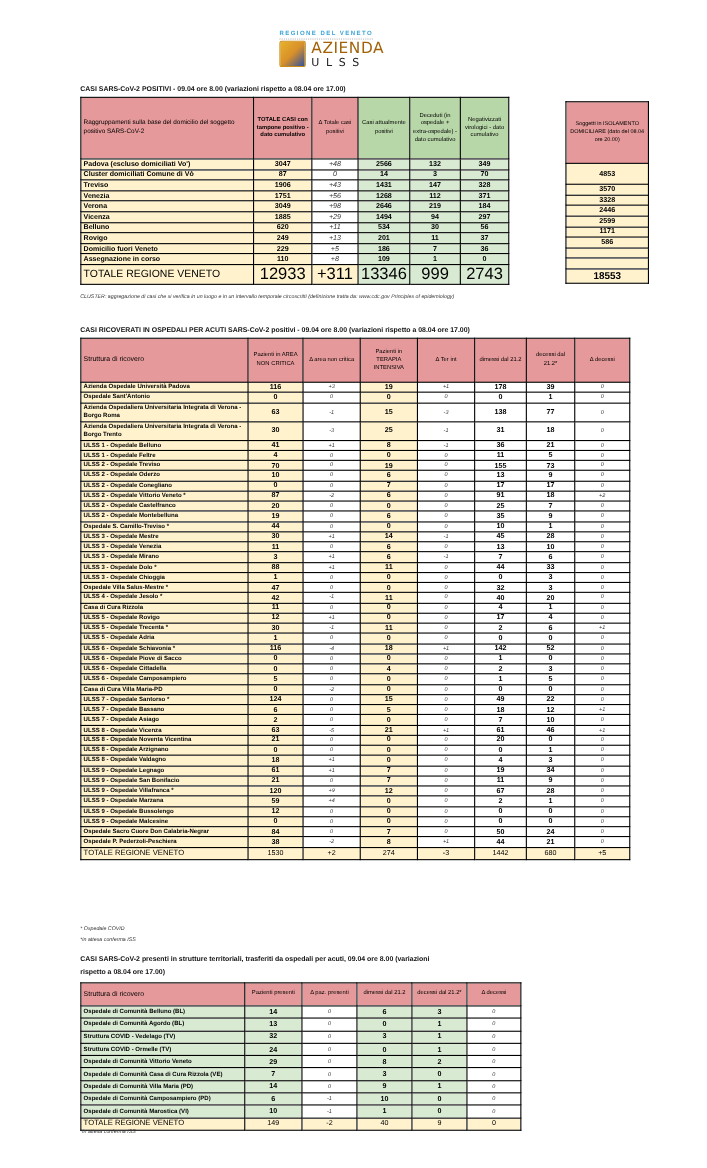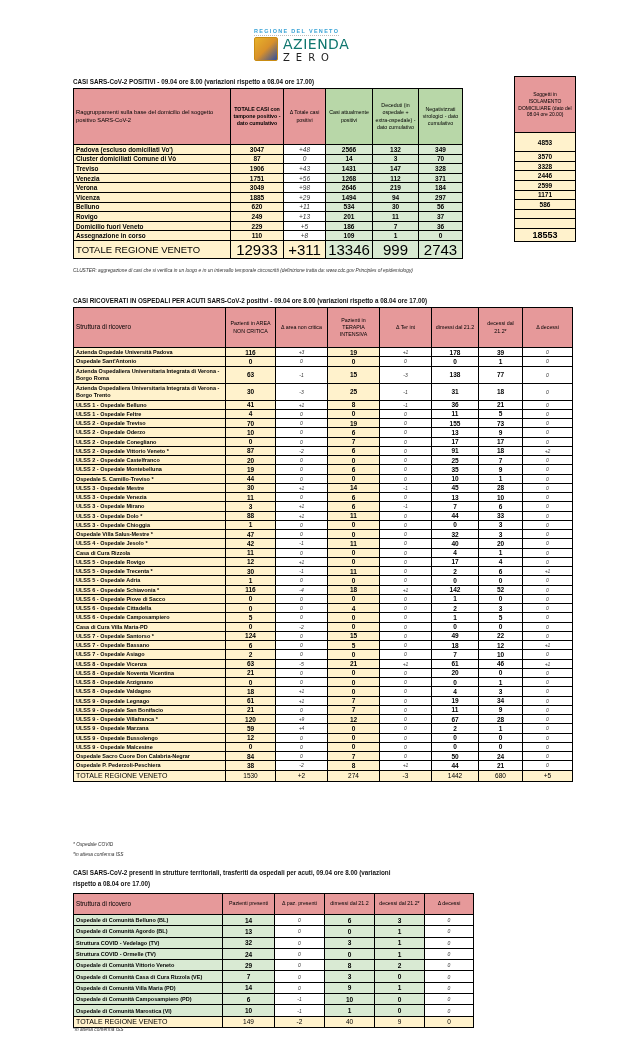--- a/index.html
+++ b/index.html
@@ -1,20 +1,20 @@
 <!DOCTYPE html>
 <html><head>
 <meta charset="utf-8">
 <style>
   * { box-sizing: border-box; margin: 0; padding: 0; }
   body { width: 643px; height: 1062px; background: #ffffff; font-family: "Liberation Sans", sans-serif; color: #000; position: relative; overflow: hidden; }
   .logo { position: absolute; left: 250px; top: 26px; width: 140px; height: 40px; }
   .logo .region { font-size: 5.5px; color: #3aa3d6; letter-spacing: 1.3px; font-weight: bold; position: absolute; left: 4px; top: 2px; border-bottom: 1px dotted #bbb; padding-bottom: 1px; }
   .logo .crest { position: absolute; left: 4px; top: 11px; width: 24px; height: 24px; background: linear-gradient(135deg,#e8b22a 0%,#d8902a 50%,#3050a0 100%); border: 1px solid #c98c12; border-radius: 2px; }
-  .logo .azienda { position: absolute; left: 33px; top: 10px; font-size: 14px; color: #0f766e; letter-spacing: 0.5px; font-family: "DejaVu Sans", sans-serif; }
+  .logo .azienda { position: absolute; left: 33px; top: 10px; font-size: 14px; color: #a16207; letter-spacing: 0.5px; font-family: "DejaVu Sans", sans-serif; }
   .logo .zero { position: absolute; left: 33px; top: 26px; font-size: 10px; color: #222; letter-spacing: 6px; font-family: "DejaVu Sans", sans-serif; }
 
   .sec-title { position: absolute; font-size: 6.3px; font-weight: bold; color: #111; }
   table { border-collapse: collapse; position: absolute; table-layout: fixed; }
   td, th { border: 1px solid #000; font-size: 6px; text-align: center; vertical-align: middle; padding: 0 2px; overflow: hidden; white-space: nowrap; }
   th { background: #e6999a; font-weight: normal; font-size: 5.3px; line-height: 1.35; white-space: normal; }
   th.green { background: #b8d7a8; }
   th.left { text-align: left; font-size: 6px; }
   td.name { text-align: left; font-weight: bold; font-size: 5.5px; }
   td.num { font-weight: bold; font-size: 6.5px; }
@@ -24,21 +24,21 @@
   .white { background: #fff; }
   tr.total td { font-weight: normal; }
   .note { position: absolute; font-size: 4.8px; font-style: italic; color: #333; white-space: nowrap; }
 
   #t1 { left: 73px; top: 88px; width: 389px; }
   #t1 th.left { font-size: 5.8px; }
   #t1 td { height: 9.6px; font-size: 6.5px; }
   #t1 td.name { font-size: 6.4px; }
   #t1 tr.total td { height: 13px; font-size: 15px; }
   #t1 tr.total td.name { font-size: 9.5px; }
-  #t1b { left: 514px; top: 76px; width: 62px; }
+  #t1b { left: 514px; top: 92px; width: 76px; }
   #t1b th { font-size: 5px; }
   #t1b td { font-size: 6.5px; font-weight: bold; height: 9.6px; }
   #t1b tr.total td { height: 13px; font-size: 9px; }
 
   #t2 { left: 73px; top: 307px; width: 499px; }
   #t2 td { height: 9.25px; }
   #t2 tr.total td { height: 11px; font-size: 6.5px; }
   #t2 tr.total td.name { font-size: 7px; }
 
   #t3 { left: 73px; top: 893px; width: 400px; }
@@ -46,21 +46,21 @@
   #t3 tr.total td { height: 11px; font-size: 6.5px; }
   #t3 tr.total td.name { font-size: 7px; }
 </style>
 </head>
 <body>
 
 <div class="logo">
   <div class="region">REGIONE DEL VENETO</div>
   <div class="crest"></div>
   <div class="azienda">AZIENDA</div>
-  <div class="zero">ZERO</div>
+  <div class="zero">ULSS</div>
 </div>
 
 <div class="sec-title" style="left:73px; top:78px;">CASI SARS-CoV-2 POSITIVI - 09.04 ore 8.00 (variazioni rispetto a 08.04 ore 17.00)</div>
 
 <table id="t1">
   <colgroup>
       <col style="width:157px">
       <col style="width:53px">
       <col style="width:42px">
       <col style="width:47px">

